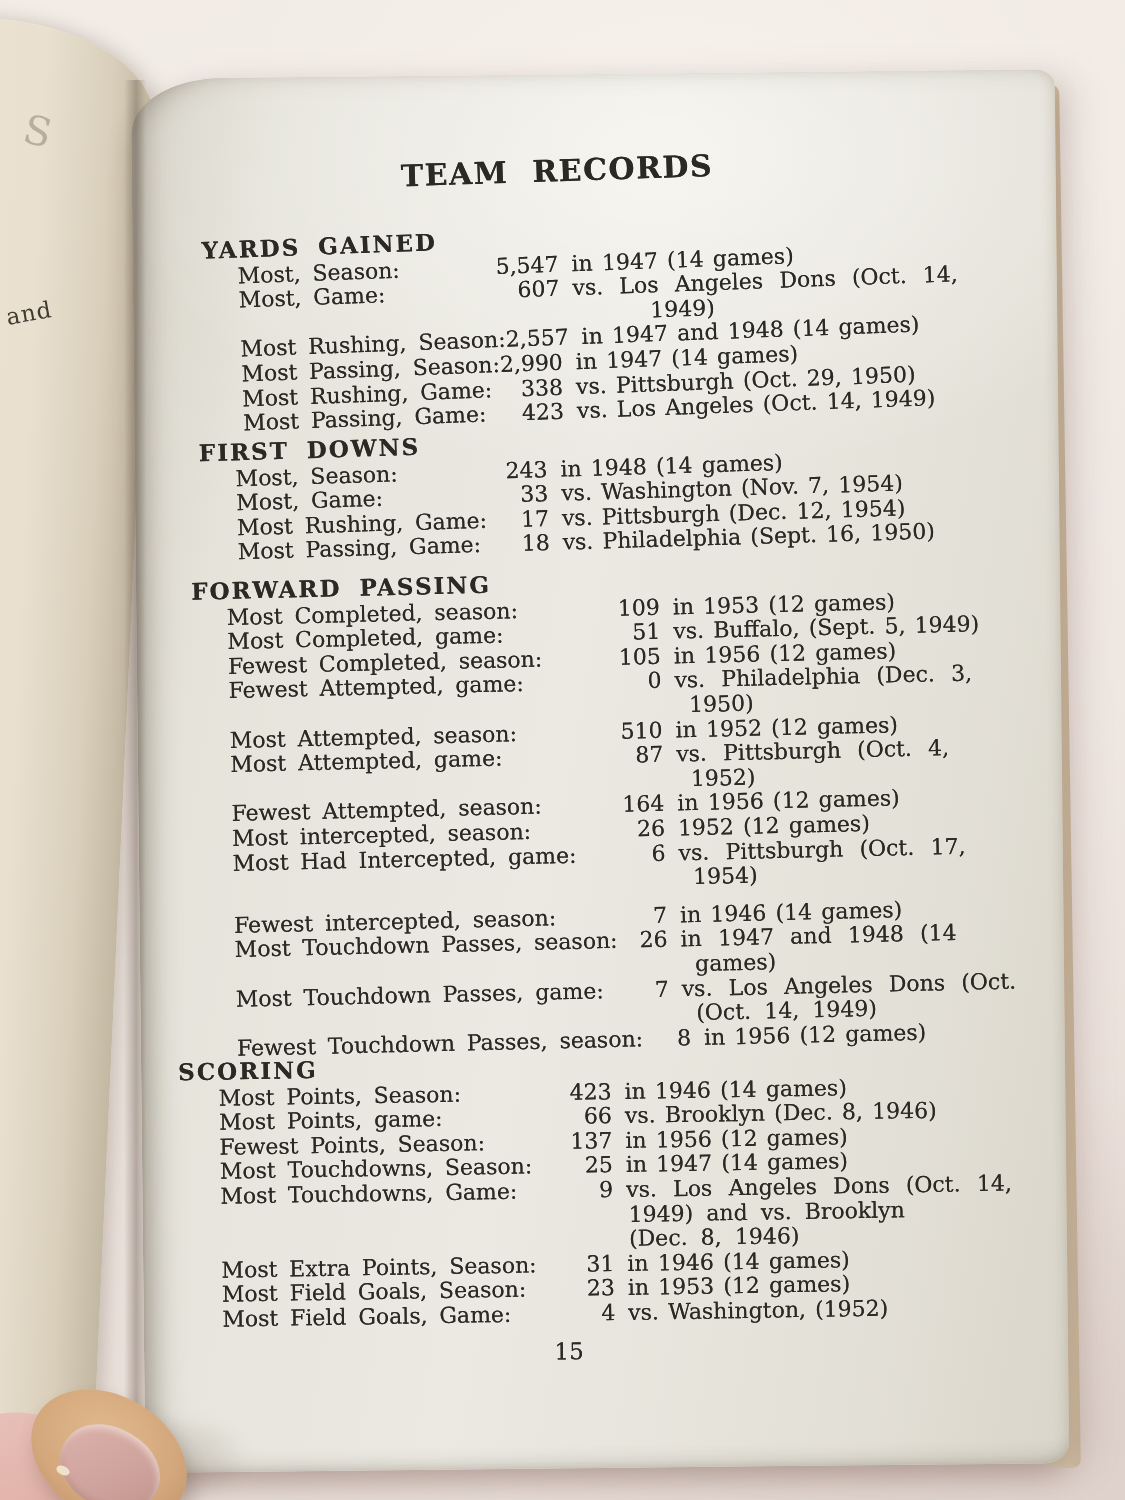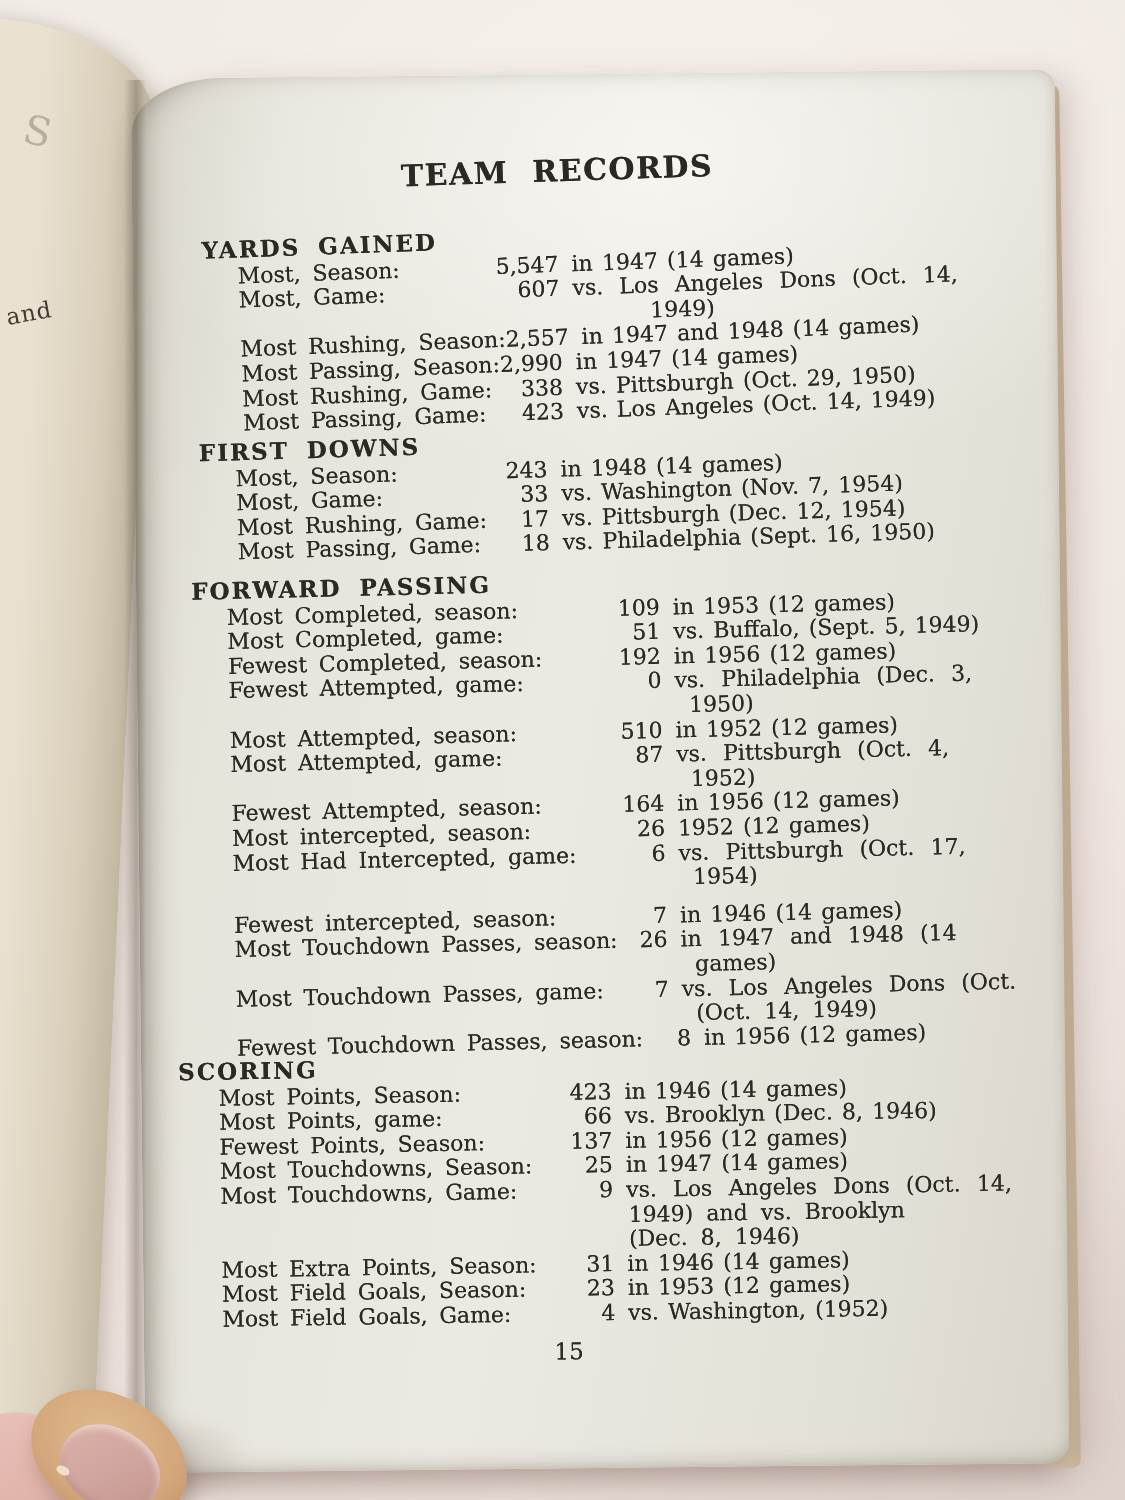--- a/index.html
+++ b/index.html
@@ -138,21 +138,21 @@
         <div class="section-heading">FIRST DOWNS</div>
         <div class="record-row"><span class="record-label">Most, Season:</span><span class="record-value-number">243</span><span class="record-value-text">in 1948 (14 games)</span></div>
         <div class="record-row"><span class="record-label">Most, Game:</span><span class="record-value-number">33</span><span class="record-value-text">vs. Washington (Nov. 7, 1954)</span></div>
         <div class="record-row"><span class="record-label">Most Rushing, Game:</span><span class="record-value-number">17</span><span class="record-value-text">vs. Pittsburgh (Dec. 12, 1954)</span></div>
         <div class="record-row"><span class="record-label">Most Passing, Game:</span><span class="record-value-number">18</span><span class="record-value-text">vs. Philadelphia (Sept. 16, 1950)</span></div>
       </div>
       <div class="record-section sec2">
         <div class="section-heading">FORWARD PASSING</div>
         <div class="record-row"><span class="record-label">Most Completed, season:</span><span class="record-value-number">109</span><span class="record-value-text">in 1953 (12 games)</span></div>
         <div class="record-row"><span class="record-label">Most Completed, game:</span><span class="record-value-number">51</span><span class="record-value-text">vs. Buffalo, (Sept. 5, 1949)</span></div>
-        <div class="record-row"><span class="record-label">Fewest Completed, season:</span><span class="record-value-number">192</span><span class="record-value-text">in 1956 (12 games)</span></div>
+        <div class="record-row"><span class="record-label">Fewest Completed, season:</span><span class="record-value-number">105</span><span class="record-value-text">in 1956 (12 games)</span></div>
         <div class="record-row wrapline"><span class="record-label">Fewest Attempted, game:</span><span class="record-value-number">0</span><span class="record-value-text">vs. Philadelphia (Dec. 3,</span><div class="record-value-continuation">1950)</div></div>
         <div class="record-row"><span class="record-label">Most Attempted, season:</span><span class="record-value-number">510</span><span class="record-value-text">in 1952 (12 games)</span></div>
         <div class="record-row wrapline"><span class="record-label">Most Attempted, game:</span><span class="record-value-number">87</span><span class="record-value-text">vs. Pittsburgh (Oct. 4,</span><div class="record-value-continuation">1952)</div></div>
         <div class="record-row"><span class="record-label">Fewest Attempted, season:</span><span class="record-value-number">164</span><span class="record-value-text">in 1956 (12 games)</span></div>
         <div class="record-row"><span class="record-label">Most intercepted, season:</span><span class="record-value-number">26</span><span class="record-value-text">1952 (12 games)</span></div>
         <div class="record-row wrapline"><span class="record-label">Most Had Intercepted, game:</span><span class="record-value-number">6</span><span class="record-value-text">vs. Pittsburgh (Oct. 17,</span><div class="record-value-continuation">1954)</div></div>
         <div class="record-row gap"><span class="record-label">Fewest intercepted, season:</span><span class="record-value-number">7</span><span class="record-value-text">in 1946 (14 games)</span></div>
         <div class="record-row wrapline"><span class="record-label">Most Touchdown Passes, season:</span><span class="record-value-number">26</span><span class="record-value-text">in 1947 and 1948 (14</span><div class="record-value-continuation">games)</div></div>
         <div class="record-row wrapline"><span class="record-label">Most Touchdown Passes, game:</span><span class="record-value-number">7</span><span class="record-value-text">vs. Los Angeles Dons (Oct.</span><div class="record-value-continuation">(Oct. 14, 1949)</div></div>
         <div class="record-row"><span class="record-label">Fewest Touchdown Passes, season:</span><span class="record-value-number">8</span><span class="record-value-text">in 1956 (12 games)</span></div>

